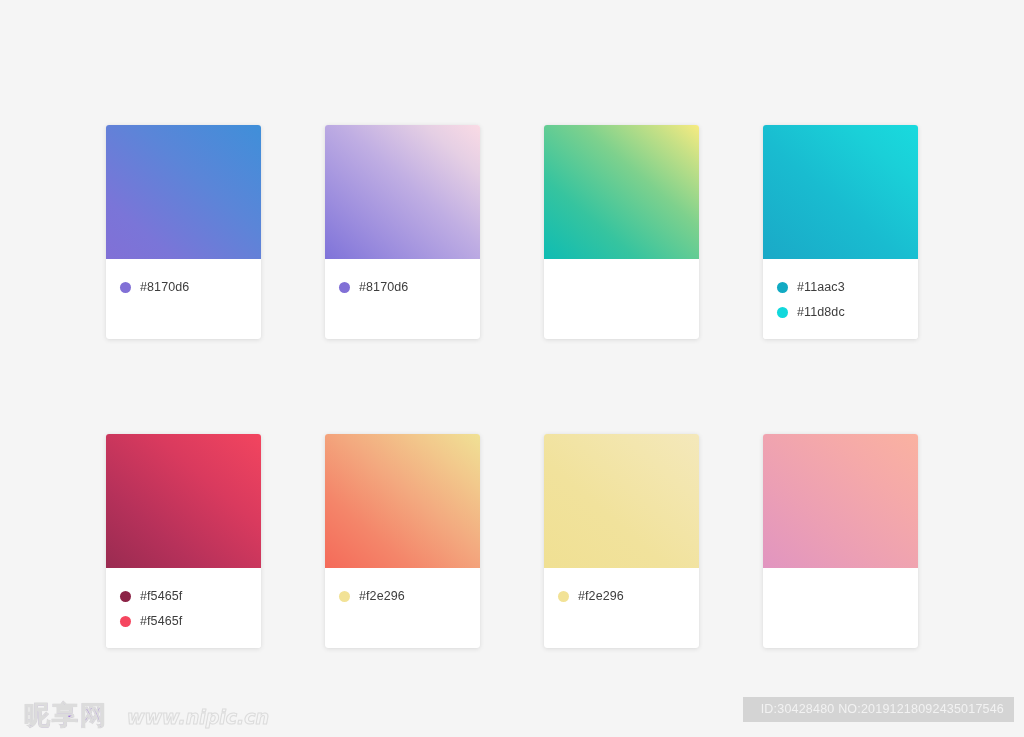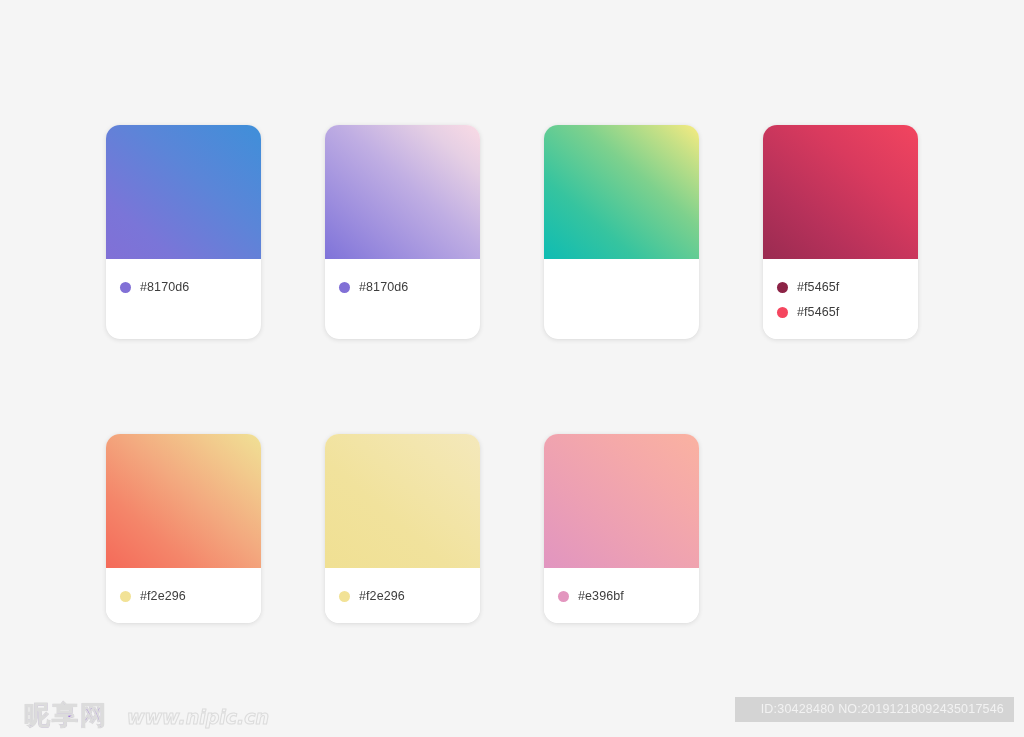--- a/index.html
+++ b/index.html
@@ -32,21 +32,21 @@
     width: 812px;
     display: grid;
     grid-template-columns: repeat(4, 155px);
     grid-column-gap: 64px;
     grid-row-gap: 95px;
   }
 
   .card {
     width: 155px;
     background: #ffffff;
-    border-radius: 14px;
+    border-radius: 3px;
     box-shadow: 0 1px 5px rgba(0,0,0,0.11), 0 0 1px rgba(0,0,0,0.06);
     overflow: hidden;
   }
 
   .swatch {
     width: 100%;
     height: 134px;
     display: block;
   }
 
@@ -116,21 +116,21 @@
     font-family: "DejaVu Sans", sans-serif;
   }
 
   .idbar {
     position: absolute;
     right: 10px;
     top: 7px;
     background: #d4d4d4;
     color: #f2f2f2;
     font-size: 12.5px;
-    padding: 5px 10px 6px 26px;
+    padding: 5px 10px 6px 18px;
     white-space: nowrap;
     letter-spacing: 0.2px;
     font-family: "Liberation Sans", sans-serif;
   }
 </style>
 </head>
 <body style="background: rgb(245, 245, 245);">
 
 <div class="board">
   <div class="grid">
@@ -149,20 +149,33 @@
           <div class="row">
             <span class="dot" style="background: rgb(129, 112, 214);"></span>
             <span class="hex">#8170d6</span>
           </div>
         </div>
       </div>
       <div class="card">
         <div class="swatch" style="background: linear-gradient(to right top, rgb(14, 188, 179) 0%, rgb(54, 196, 159) 30%, rgb(126, 209, 141) 62%, rgb(197, 224, 134) 85%, rgb(247, 235, 129) 100%);"></div>
       </div>
       <div class="card">
+        <div class="swatch" style="background: linear-gradient(to right top, rgb(26, 169, 199) 0%, rgb(25, 188, 208) 45%, rgb(26, 208, 216) 78%, rgb(25, 218, 222) 100%);"></div>
+        <div class="info">
+          <div class="row">
+            <span class="dot" style="background: rgb(17, 170, 195);"></span>
+            <span class="hex">#11aac3</span>
+          </div>
+          <div class="row">
+            <span class="dot" style="background: rgb(17, 216, 220);"></span>
+            <span class="hex">#11d8dc</span>
+          </div>
+        </div>
+      </div>
+      <div class="card">
         <div class="swatch" style="background: linear-gradient(to right top, rgb(154, 43, 81) 0%, rgb(182, 49, 90) 30%, rgb(217, 58, 94) 65%, rgb(242, 69, 95) 100%);"></div>
         <div class="info">
           <div class="row">
             <span class="dot" style="background: rgb(140, 35, 70);"></span>
             <span class="hex">#f5465f</span>
           </div>
           <div class="row">
             <span class="dot" style="background: rgb(245, 70, 95);"></span>
             <span class="hex">#f5465f</span>
           </div>
@@ -182,24 +195,20 @@
         <div class="info">
           <div class="row">
             <span class="dot" style="background: rgb(242, 226, 150);"></span>
             <span class="hex">#f2e296</span>
           </div>
         </div>
       </div>
       <div class="card">
         <div class="swatch" style="background: linear-gradient(to right top, rgb(225, 149, 192) 0%, rgb(236, 159, 180) 35%, rgb(245, 169, 169) 70%, rgb(250, 178, 161) 100%);"></div>
         <div class="info">
-          <div class="row">
-            <span class="dot" style="background: rgb(227, 150, 191);"></span>
-            <span class="hex">#e396bf</span>
-          </div>
         </div>
       </div>
     </div>
 </div>
 
 <div class="footer">
   <div class="watermark">
     <span class="wm-cn">昵享网</span>
     <span class="wm-url">www.nipic.cn</span>
   </div>

